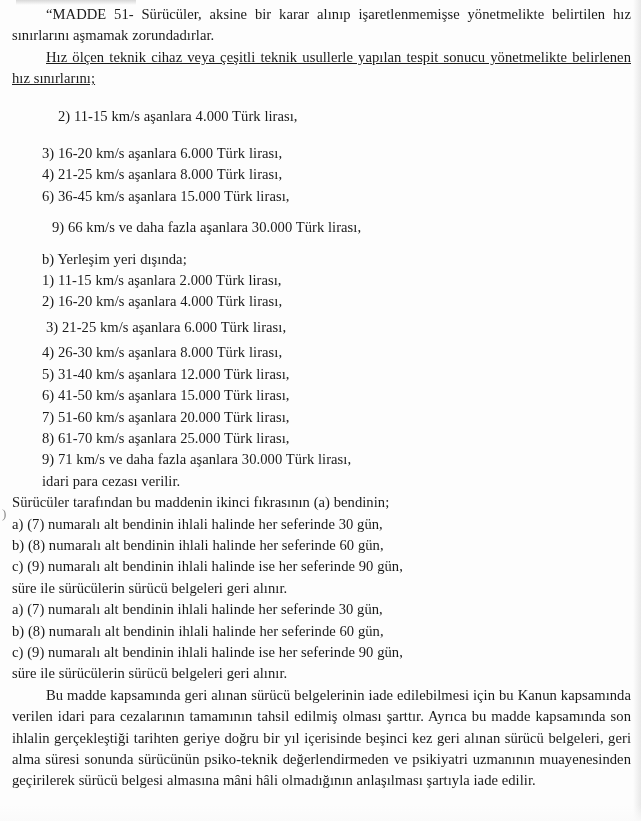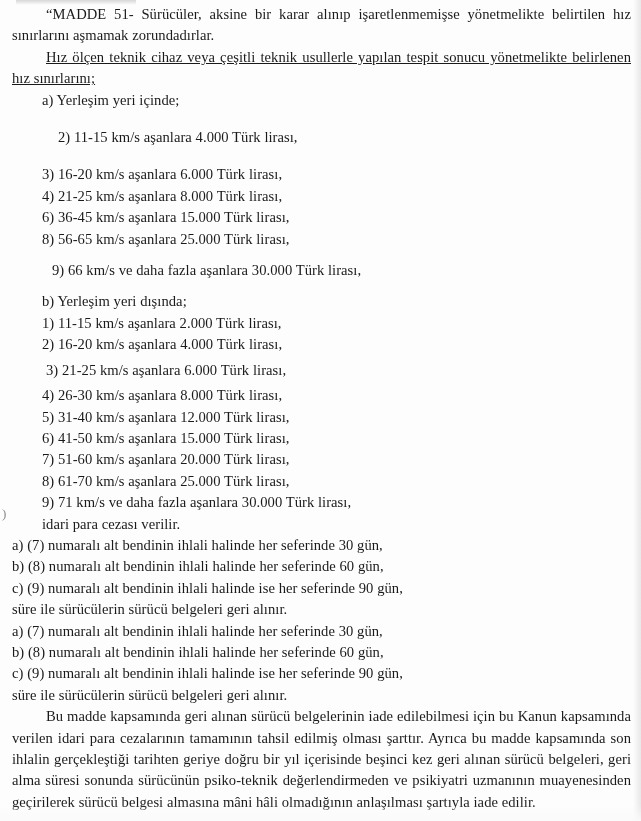--- a/index.html
+++ b/index.html
@@ -77,38 +77,37 @@
 </style>
 </head>
 <body>
 
 <div class="page">
   <div class="top-artifact"></div>
   <div class="left-edge-mark">)</div>
   <div class="body-text">
     <p class="p-indent" style="margin: 0px;">“MADDE 51- Sürücüler, aksine bir karar alınıp işaretlenmemişse yönetmelikte belirtilen hız sınırlarını aşmamak zorundadırlar.</p>
     <p class="p-indent" style="margin: 0px; text-decoration: underline;">Hız ölçen teknik cihaz veya çeşitli teknik usullerle yapılan tespit sonucu yönetmelikte belirlenen hız sınırlarını;</p>
-    <p class="p-sub" style="margin: 0px;">a) Yerleşim yeri içinde;</p>
     <p class="p-sub" style="margin: 16px;">2) 11-15 km/s aşanlara 4.000 Türk lirası,</p>
     <p class="p-sub" style="margin: 0px;">3) 16-20 km/s aşanlara 6.000 Türk lirası,</p>
     <p class="p-sub" style="margin: 0px;">4) 21-25 km/s aşanlara 8.000 Türk lirası,</p>
     <p class="p-sub" style="margin: 0px;">6) 36-45 km/s aşanlara 15.000 Türk lirası,</p>
-    <p class="p-sub" style="margin: 0px;">8) 56-65 km/s aşanlara 25.000 Türk lirası,</p>
     <p class="p-sub" style="margin: 10px;">9) 66 km/s ve daha fazla aşanlara 30.000 Türk lirası,</p>
     <p class="p-sub" style="margin: 0px;">b) Yerleşim yeri dışında;</p>
     <p class="p-sub" style="margin: 0px;">1) 11-15 km/s aşanlara 2.000 Türk lirası,</p>
     <p class="p-sub" style="margin: 0px;">2) 16-20 km/s aşanlara 4.000 Türk lirası,</p>
     <p class="p-sub" style="margin: 4px;">3) 21-25 km/s aşanlara 6.000 Türk lirası,</p>
     <p class="p-sub" style="margin: 0px;">4) 26-30 km/s aşanlara 8.000 Türk lirası,</p>
     <p class="p-sub" style="margin: 0px;">5) 31-40 km/s aşanlara 12.000 Türk lirası,</p>
     <p class="p-sub" style="margin: 0px;">6) 41-50 km/s aşanlara 15.000 Türk lirası,</p>
     <p class="p-sub" style="margin: 0px;">7) 51-60 km/s aşanlara 20.000 Türk lirası,</p>
     <p class="p-sub" style="margin: 0px;">8) 61-70 km/s aşanlara 25.000 Türk lirası,</p>
     <p class="p-sub" style="margin: 0px;">9) 71 km/s ve daha fazla aşanlara 30.000 Türk lirası,</p>
     <p class="p-sub" style="margin: 0px;">idari para cezası verilir.</p>
+    <p class="p-flat" style="margin: 0px;">Sürücüler tarafından bu maddenin ikinci fıkrasının (a) bendinin;</p>
     <p class="p-flat" style="margin: 0px;">a) (7) numaralı alt bendinin ihlali halinde her seferinde 30 gün,</p>
     <p class="p-flat" style="margin: 0px;">b) (8) numaralı alt bendinin ihlali halinde her seferinde 60 gün,</p>
     <p class="p-flat" style="margin: 0px;">c) (9) numaralı alt bendinin ihlali halinde ise her seferinde 90 gün,</p>
     <p class="p-flat" style="margin: 0px;">süre ile sürücülerin sürücü belgeleri geri alınır.</p>
     <p class="p-flat" style="margin: 0px;">a) (7) numaralı alt bendinin ihlali halinde her seferinde 30 gün,</p>
     <p class="p-flat" style="margin: 0px;">b) (8) numaralı alt bendinin ihlali halinde her seferinde 60 gün,</p>
     <p class="p-flat" style="margin: 0px;">c) (9) numaralı alt bendinin ihlali halinde ise her seferinde 90 gün,</p>
     <p class="p-flat" style="margin: 0px;">süre ile sürücülerin sürücü belgeleri geri alınır.</p>
     <p class="p-indent" style="margin: 0px;">Bu madde kapsamında geri alınan sürücü belgelerinin iade edilebilmesi için bu Kanun kapsamında verilen idari para cezalarının tamamının tahsil edilmiş olması şarttır. Ayrıca bu madde kapsamında son ihlalin gerçekleştiği tarihten geriye doğru bir yıl içerisinde beşinci kez geri alınan sürücü belgeleri, geri alma süresi sonunda sürücünün psiko-teknik değerlendirmeden ve psikiyatri uzmanının muayenesinden geçirilerek sürücü belgesi almasına mâni hâli olmadığının anlaşılması şartıyla iade edilir.</p>
   </div>

